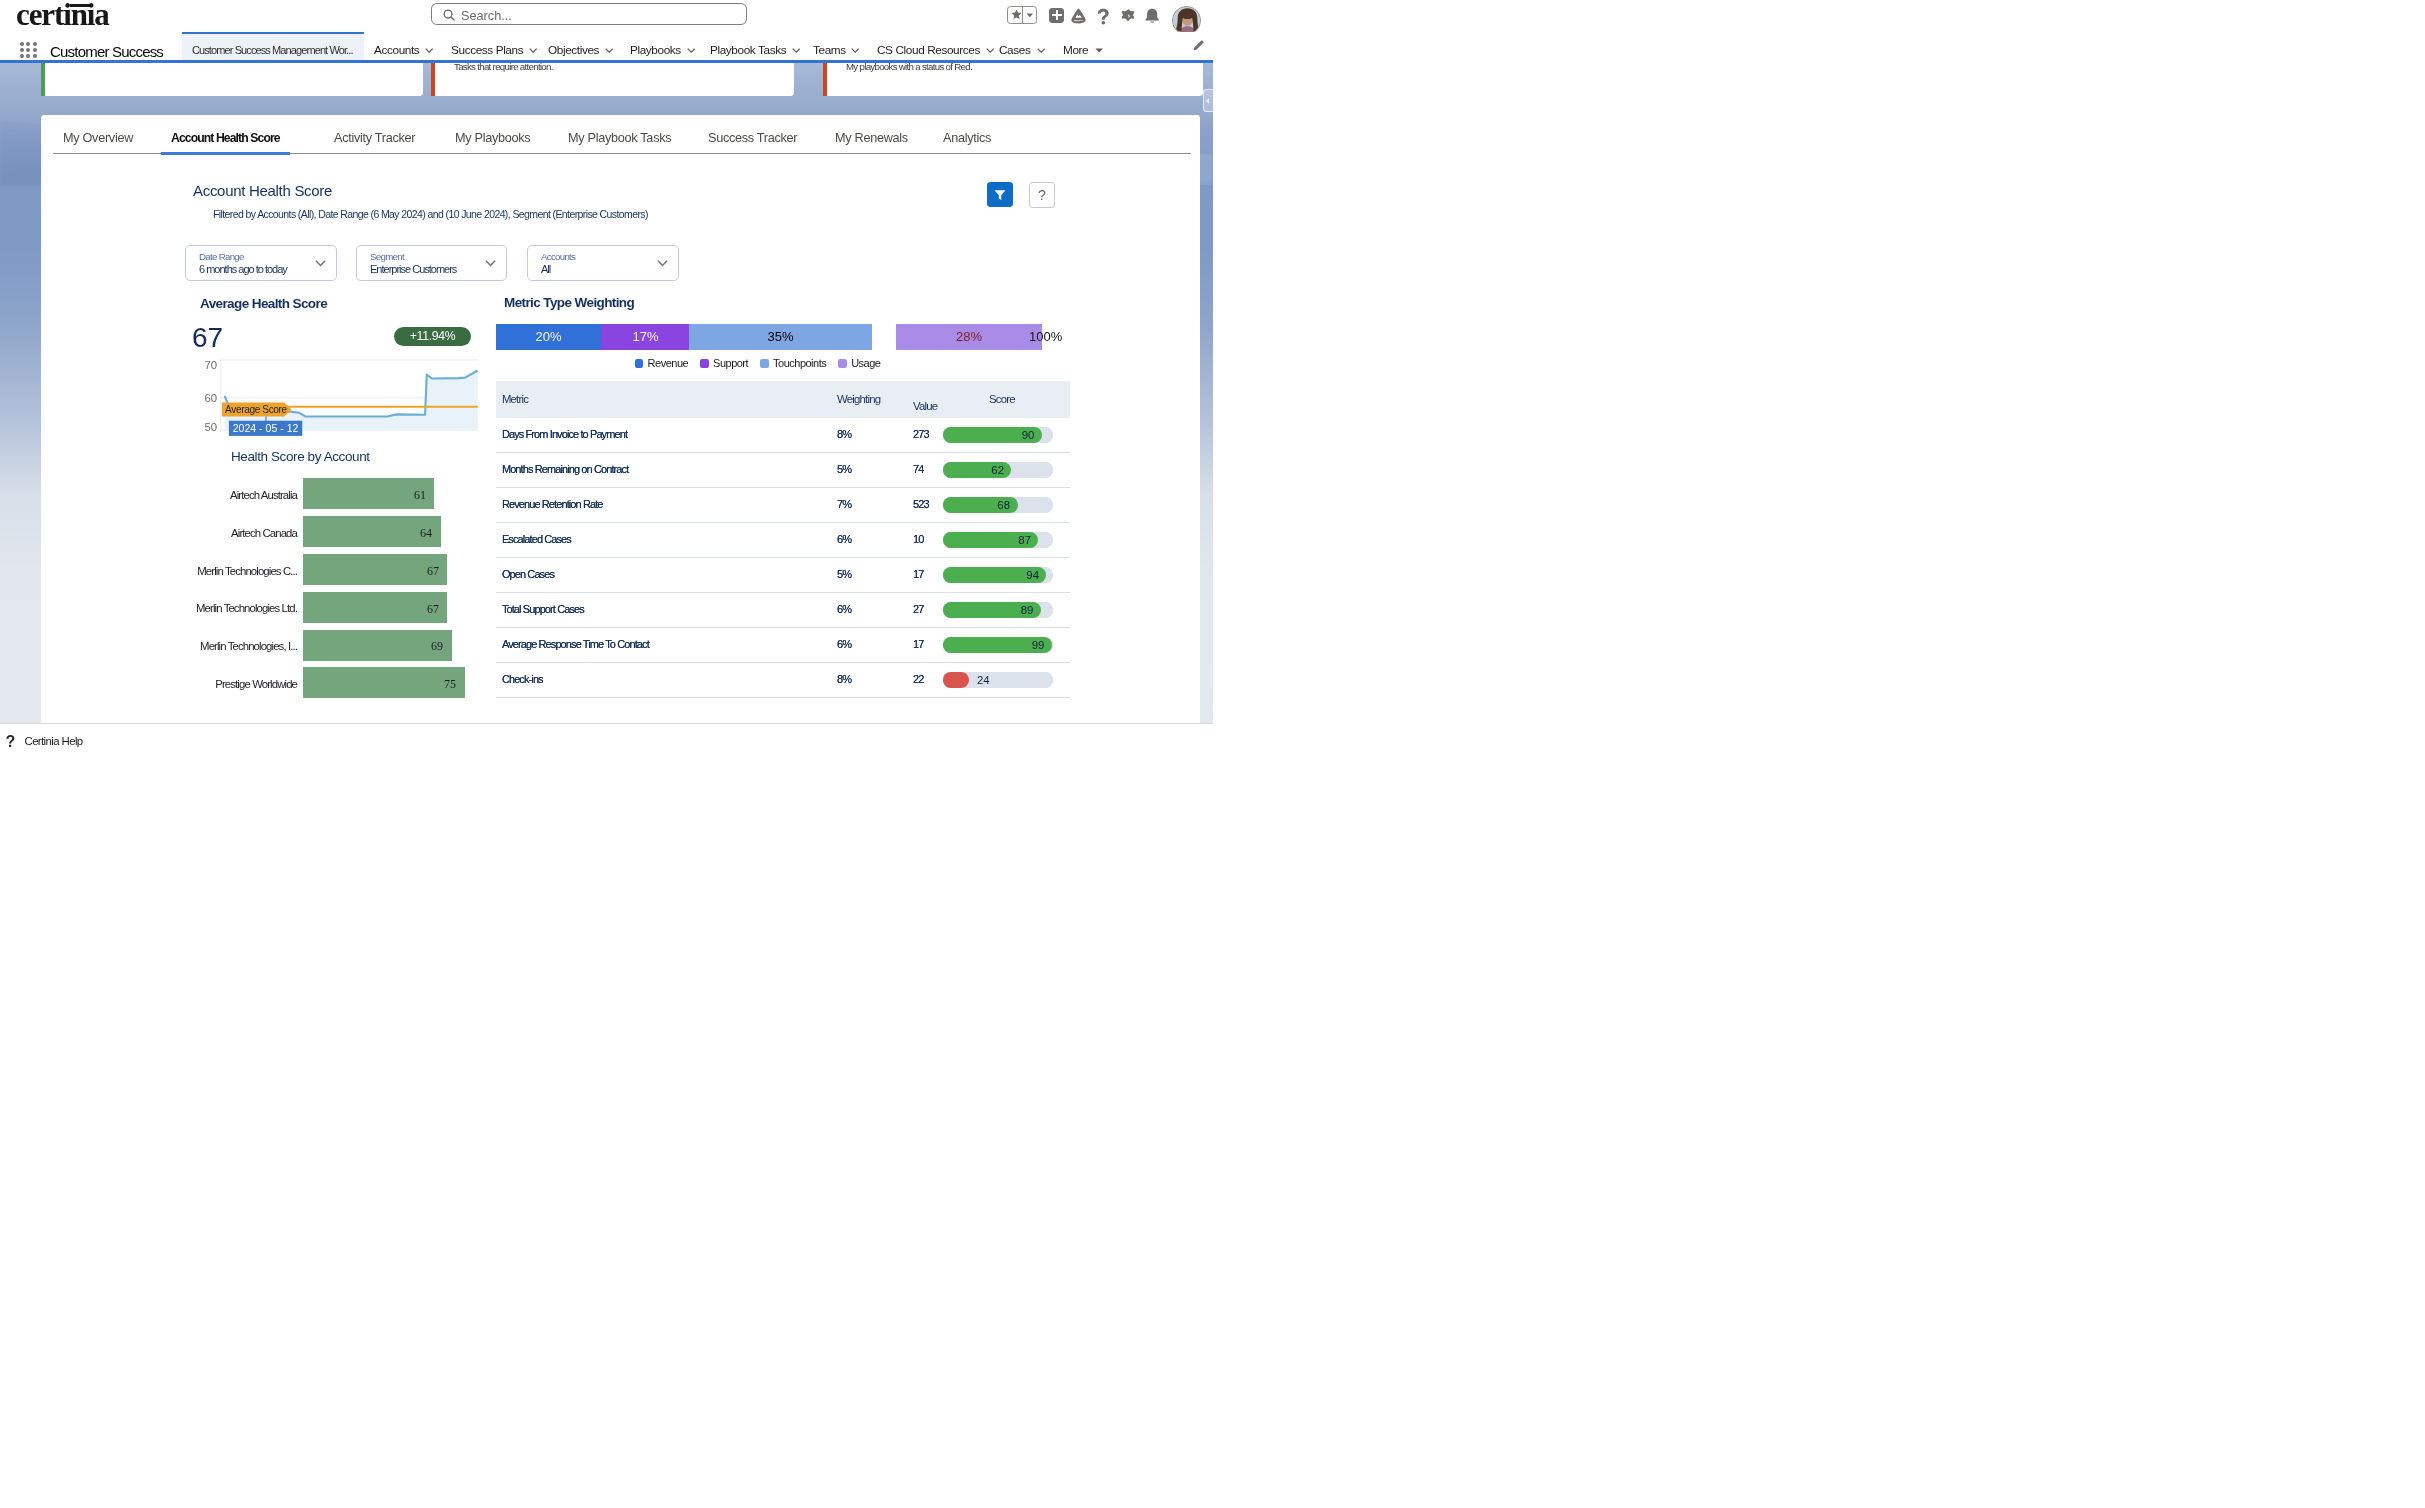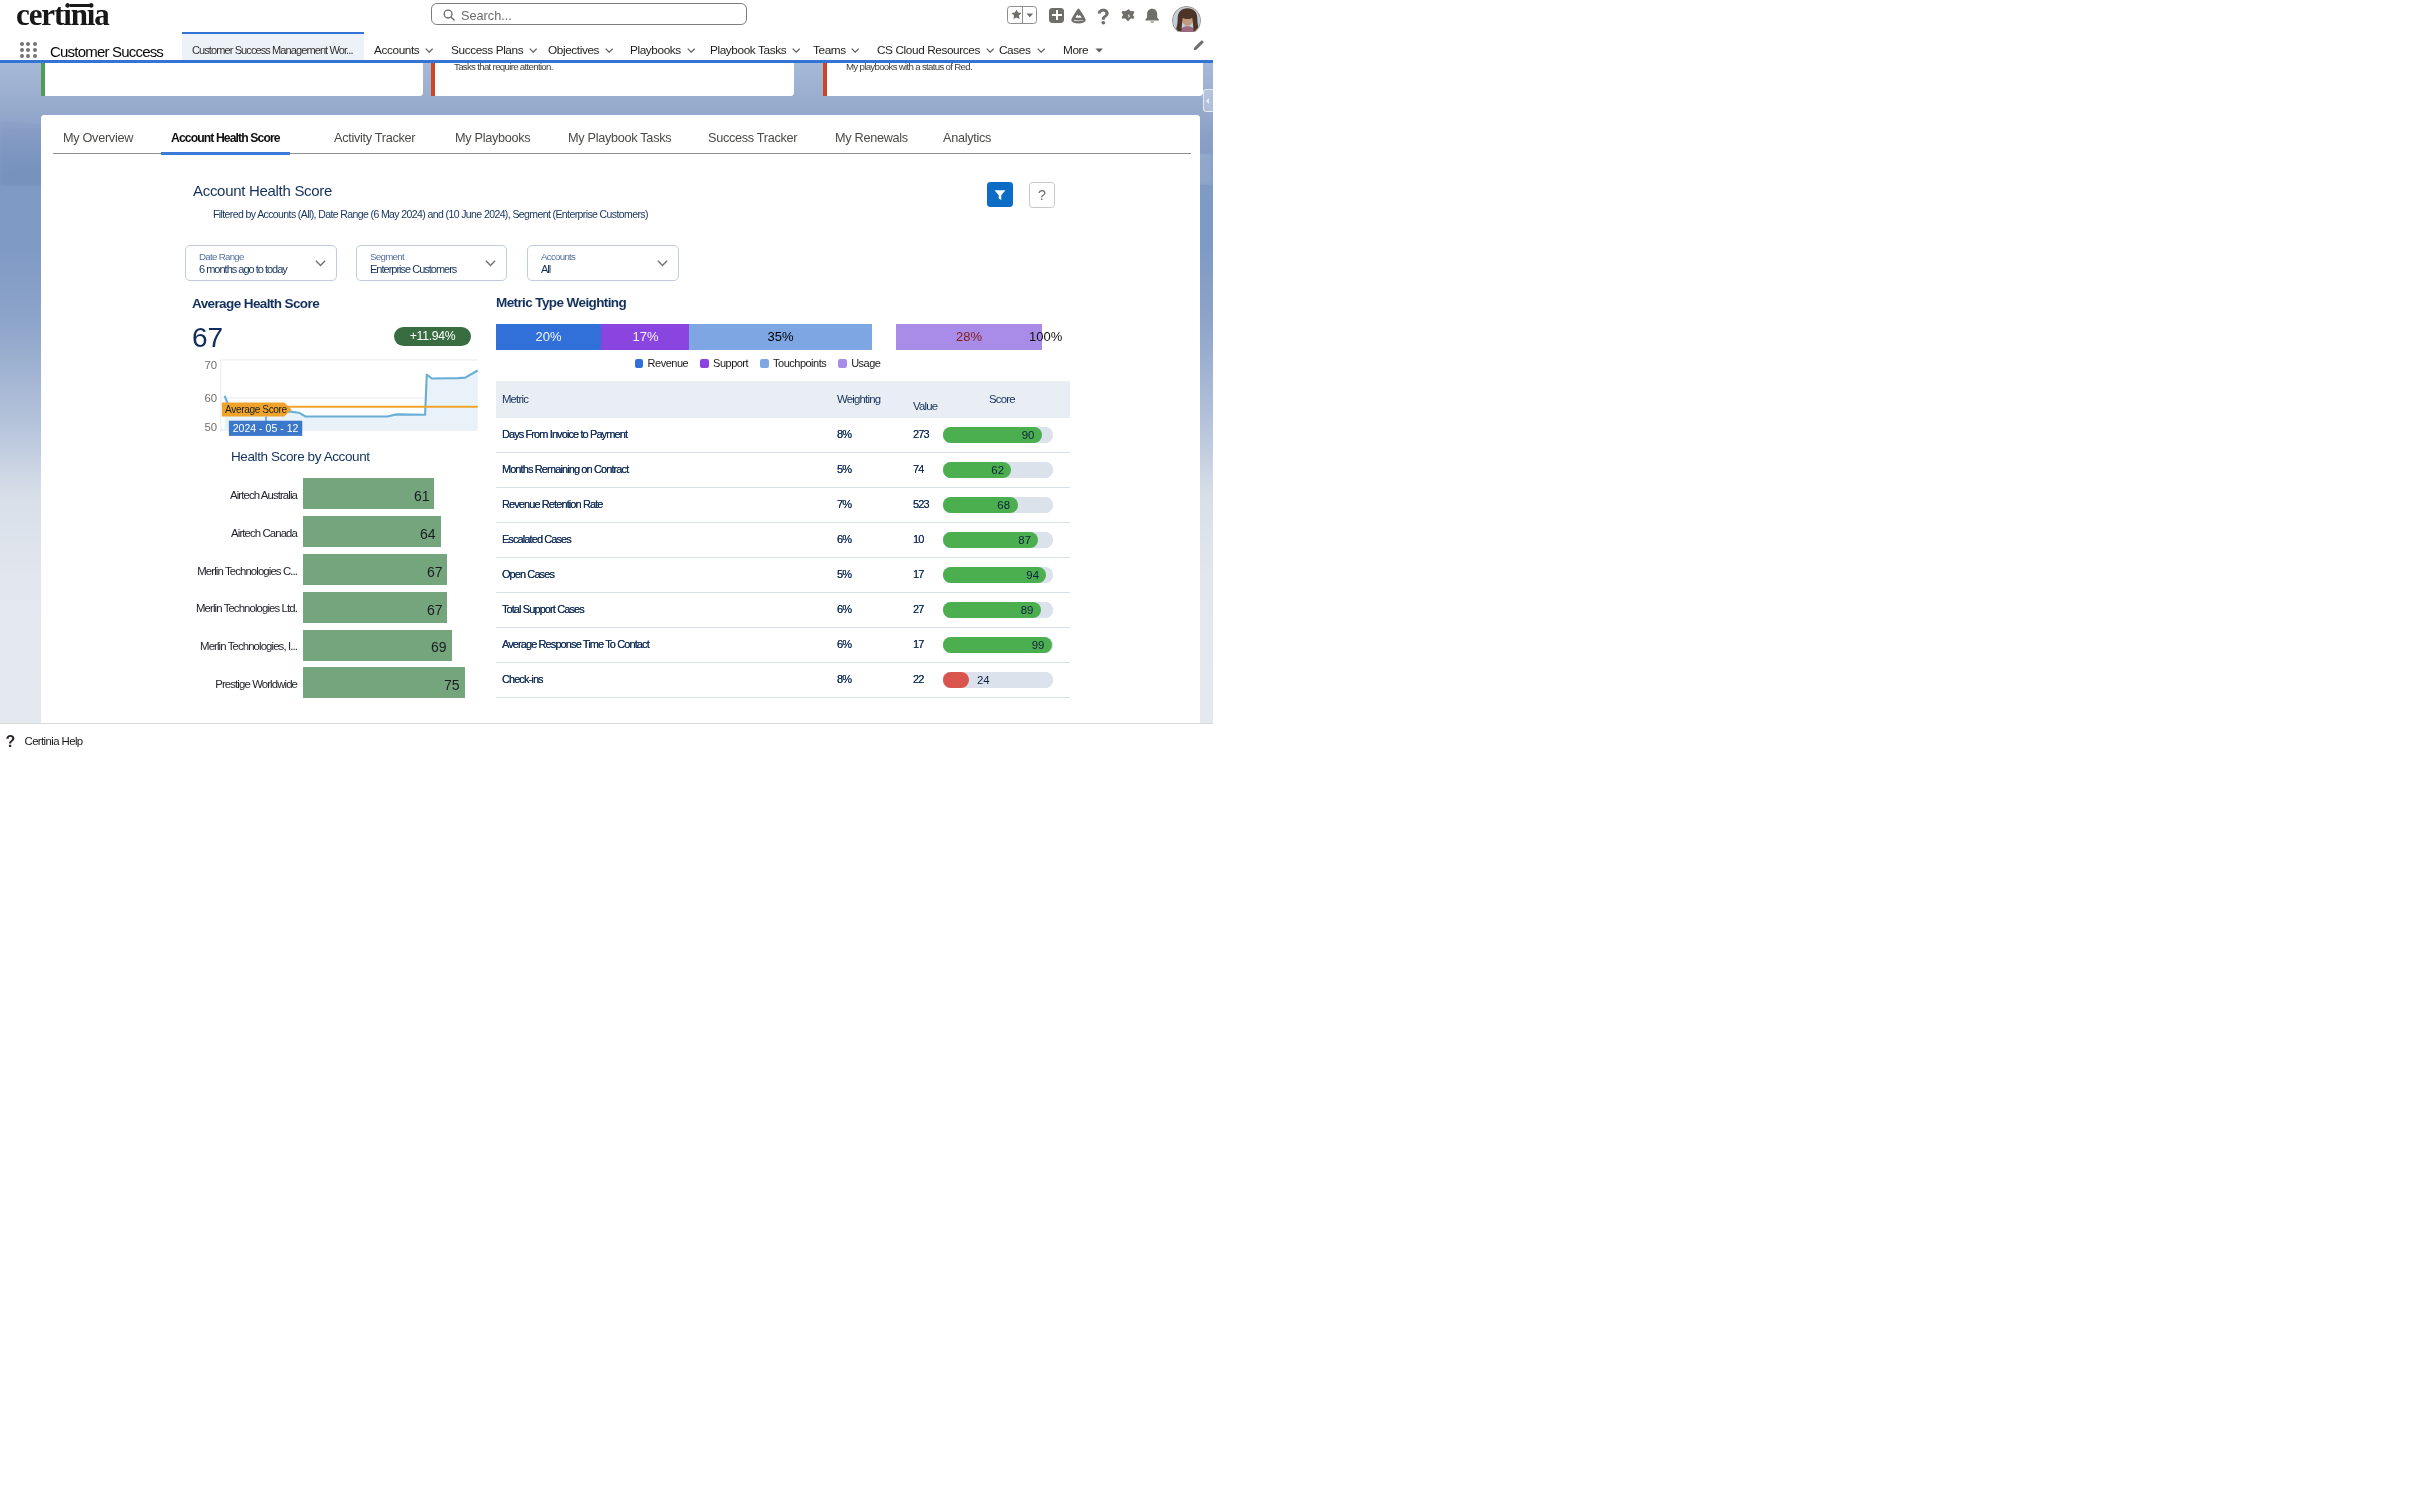--- a/index.html
+++ b/index.html
@@ -46,29 +46,29 @@
 h1.title { position:absolute; left:152px; top:67px; font-size:15px; letter-spacing:-0.3px; font-weight:normal; color:#13315c; }
 #filterline { position:absolute; left:152px; top:93px; font-size:10.5px; letter-spacing:-0.6px; color:#16325c;padding-left:20px; }
 #btnfilter { position:absolute; left:946px; top:67px; width:26px; height:25px; background:#0d6dc6; border-radius:3.4px; }
 #btnhelp { position:absolute; left:988px; top:67px; width:26px; height:26px; background:#fff; border:0.8px solid #c8c8c8; border-radius:3.4px; color:#6e6e6e; font-size:14.3px; text-align:center; line-height:24.5px; }
 
 .dd { position:absolute; top:130px; height:36px; border:0.8px solid #c1cbdd; border-radius:5px; background:#fff; }
 .dd .lab { position:absolute; left:13px; top:5px; font-size:9.7px; letter-spacing:-0.7px; color:#54719f; }
 .dd .val { position:absolute; left:13px; top:17px; font-size:11px; letter-spacing:-1px; color:#16325c; }
 .dd svg { position:absolute; right:10px; top:14.3px; }
 
-.sech { position:absolute; font-size:13.5px; font-weight:bold; color:#13315c; letter-spacing:-0.6px; }
+.sech { position:absolute; font-size:13.5px; font-weight:bold; color:#13315c; letter-spacing:-0.6px;margin-left:8px; }
 .sech2 { position:absolute; font-size:13.5px; font-weight:normal; color:#13315c; letter-spacing:-0.4px;margin-left:40px; }
 
 #big67 { position:absolute; left:151px; top:207px; font-size:28px; color:#112d5c; }
 #pill { position:absolute; left:353px; top:212px; width:77px; height:19.4px; border-radius:9.7px; background:#3a6c42; color:#fff; font-size:12.2px; letter-spacing:-0.3px; text-align:center; line-height:19.4px; }
 
 .hbar { position:absolute; left:262px; height:31px; background:#74a57c; }
 .hlab { position:absolute; font-size:11.4px; letter-spacing:-0.9px; color:#23232a; text-align:right; width:110px; white-space:nowrap; }
-.hval { position:absolute; font-size:14px; color:#1c1c22; }
+.hval { position:absolute; font-size:12px; color:#1c1c22;font-family:Liberation Serif, serif; }
 
 #stack { position:absolute; left:455px; top:209px; width:523px; height:26px; }
 #stack div { position:absolute; top:0; height:26px; font-size:13px; text-align:center; line-height:26px; }
 #pct100 { position:absolute; left:988px; top:214px; font-size:13px; color:#111; }
 #legend { position:absolute; left:455px; top:242px; width:523px; text-align:center; font-size:11px; letter-spacing:-0.5px; color:#1b1b1b; }
 #legend b { display:inline-block; width:8.9px; height:8.9px; border-radius:2.1px; margin:0 4.2px -0.8px 9.3px; }
 
 #mtable { position:absolute; left:455px; top:266px; width:574px; }
 #thead { position:absolute; left:0; top:0; width:574px; height:37px; background:#e9edf4; color:#16325c; font-size:11.4px; letter-spacing:-0.8px; }
 .trow { position:absolute; left:0; width:574px; height:35px; border-bottom:0.8px solid #d9dfe8; font-size:11px; letter-spacing:-0.9px; color:#16325c; }

